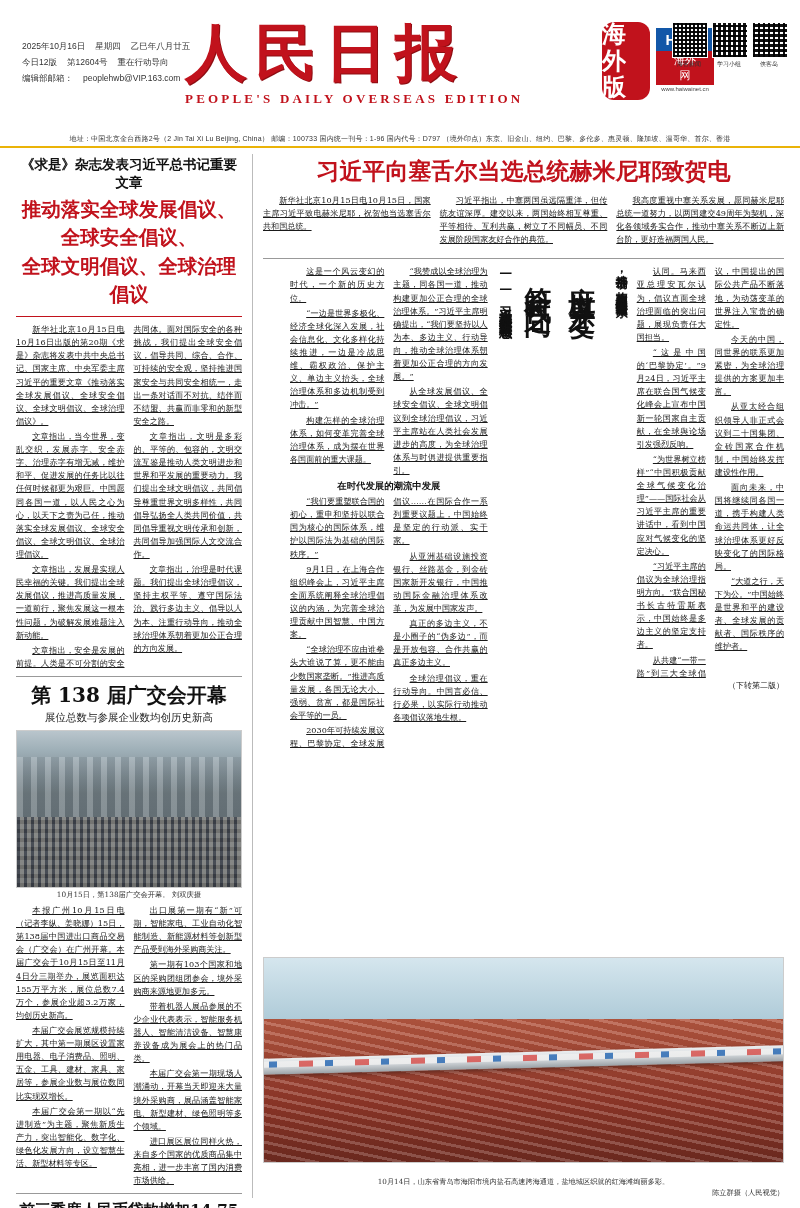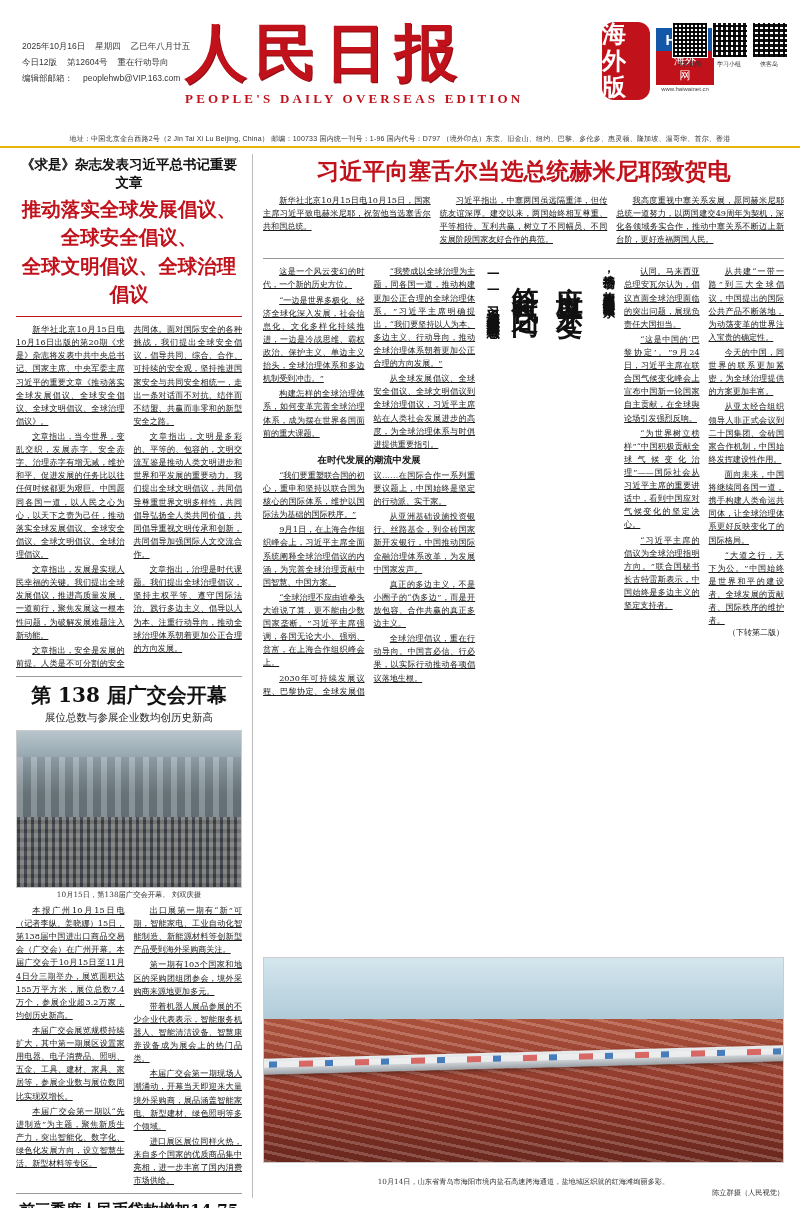--- a/index.html
+++ b/index.html
@@ -332,33 +332,33 @@
       <div class="body-text three-col" style="margin-bottom:6px;">
         <p><span>新华社北京10月15日电</span><span>10月15日，国家主席习近平致电赫米尼耶，祝贺他当选塞舌尔共和国总统。</span></p>
         <p>习近平指出，中塞两国虽远隔重洋，但传统友谊深厚。建交以来，两国始终相互尊重、平等相待、互利共赢，树立了不同幅员、不同发展阶段国家友好合作的典范。</p>
         <p>我高度重视中塞关系发展，愿同赫米尼耶总统一道努力，以两国建交49周年为契机，深化各领域务实合作，推动中塞关系不断迈上新台阶，更好造福两国人民。</p>
       </div>
 
       <div class="rule-thin"></div>
 
       <div style="display:flex;gap:8px;flex:1;min-height:0;">
 
-        <div style="flex:1.15;min-width:0;">
+        <div style="flex:1.15;min-width:0;margin-left:27px;">
           <div class="body-text two-col">
             <p>这是一个风云变幻的时代，一个新的历史方位。</p>
             <p>“一边是世界多极化、经济全球化深入发展，社会信息化、文化多样化持续推进，一边是冷战思维、霸权政治、保护主义、单边主义抬头，全球治理体系和多边机制受到冲击。”</p>
             <p>构建怎样的全球治理体系，如何变革完善全球治理体系，成为摆在世界各国面前的重大课题。</p>
             <p>“我赞成以全球治理为主题，同各国一道，推动构建更加公正合理的全球治理体系。”习近平主席明确提出，“我们要坚持以人为本、多边主义、行动导向，推动全球治理体系朝着更加公正合理的方向发展。”</p>
             <p>从全球发展倡议、全球安全倡议、全球文明倡议到全球治理倡议，习近平主席站在人类社会发展进步的高度，为全球治理体系与时俱进提供重要指引。</p>
           </div>
           <div class="mid-head">在时代发展的潮流中发展</div>
           <div class="body-text two-col">
             <p>“我们要重塑联合国的初心，重申和坚持以联合国为核心的国际体系，维护以国际法为基础的国际秩序。”</p>
             <p>9月1日，在上海合作组织峰会上，习近平主席全面系统阐释全球治理倡议的内涵，为完善全球治理贡献中国智慧、中国方案。</p>
-            <p>“全球治理不应由谁拳头大谁说了算，更不能由少数国家垄断。”习近平主席强调，各国无论大小、强弱、贫富，在上海合作组织峰会上。</p>
+            <p>“全球治理不应由谁拳头大谁说了算，更不能由少数国家垄断。”推进高质量发展，各国无论大小、强弱、贫富，都是国际社会平等的一员。</p>
             <p>2030年可持续发展议程、巴黎协定、全球发展倡议……在国际合作一系列重要议题上，中国始终是坚定的行动派、实干家。</p>
             <p>从亚洲基础设施投资银行、丝路基金，到金砖国家新开发银行，中国推动国际金融治理体系改革，为发展中国家发声。</p>
             <p>真正的多边主义，不是小圈子的“伪多边”，而是开放包容、合作共赢的真正多边主义。</p>
             <p>全球治理倡议，重在行动导向。中国言必信、行必果，以实际行动推动各项倡议落地生根。</p>
           </div>
         </div>
 
         <div style="display:flex;flex:0 0 auto;">
           <div class="vert-sub">——习近平主席为全球治理体系变革提供思想引领</div>
           <div class="vert-title">答时代之问</div>

